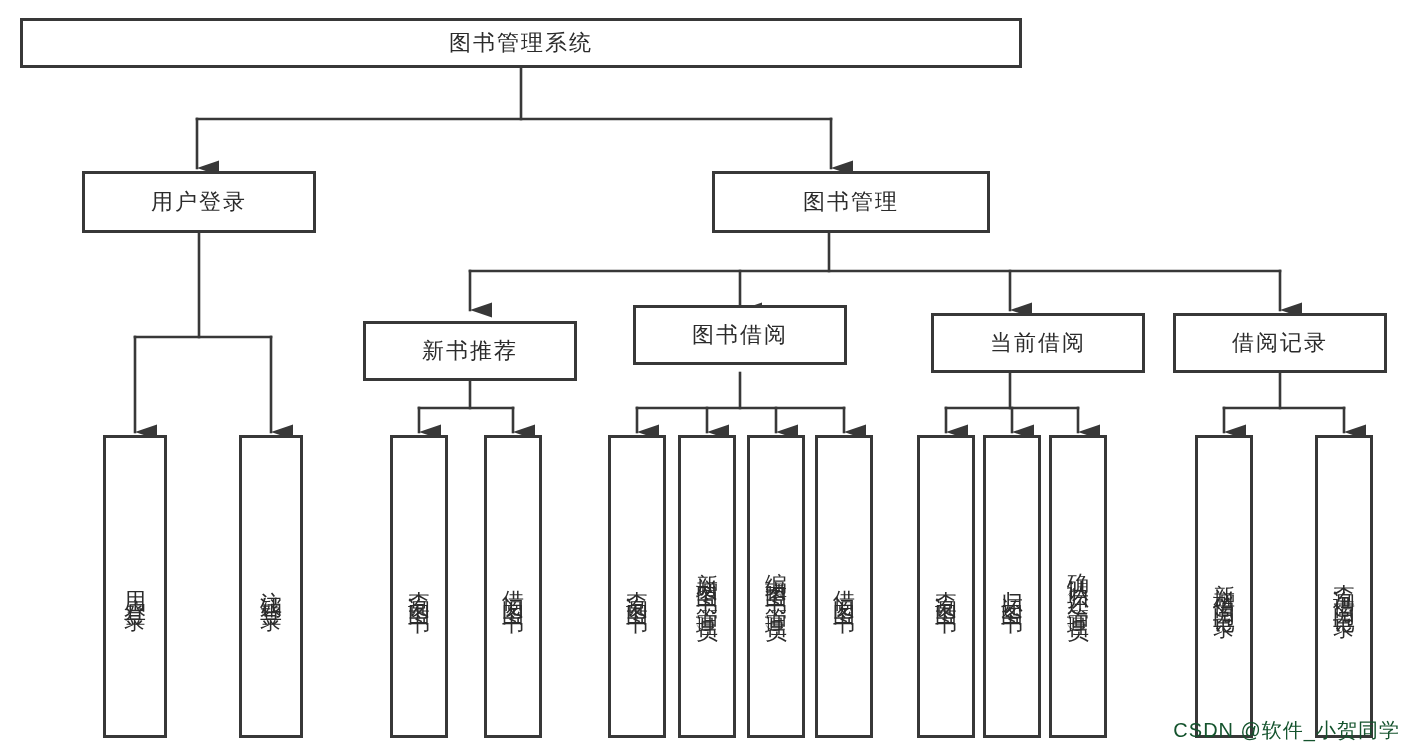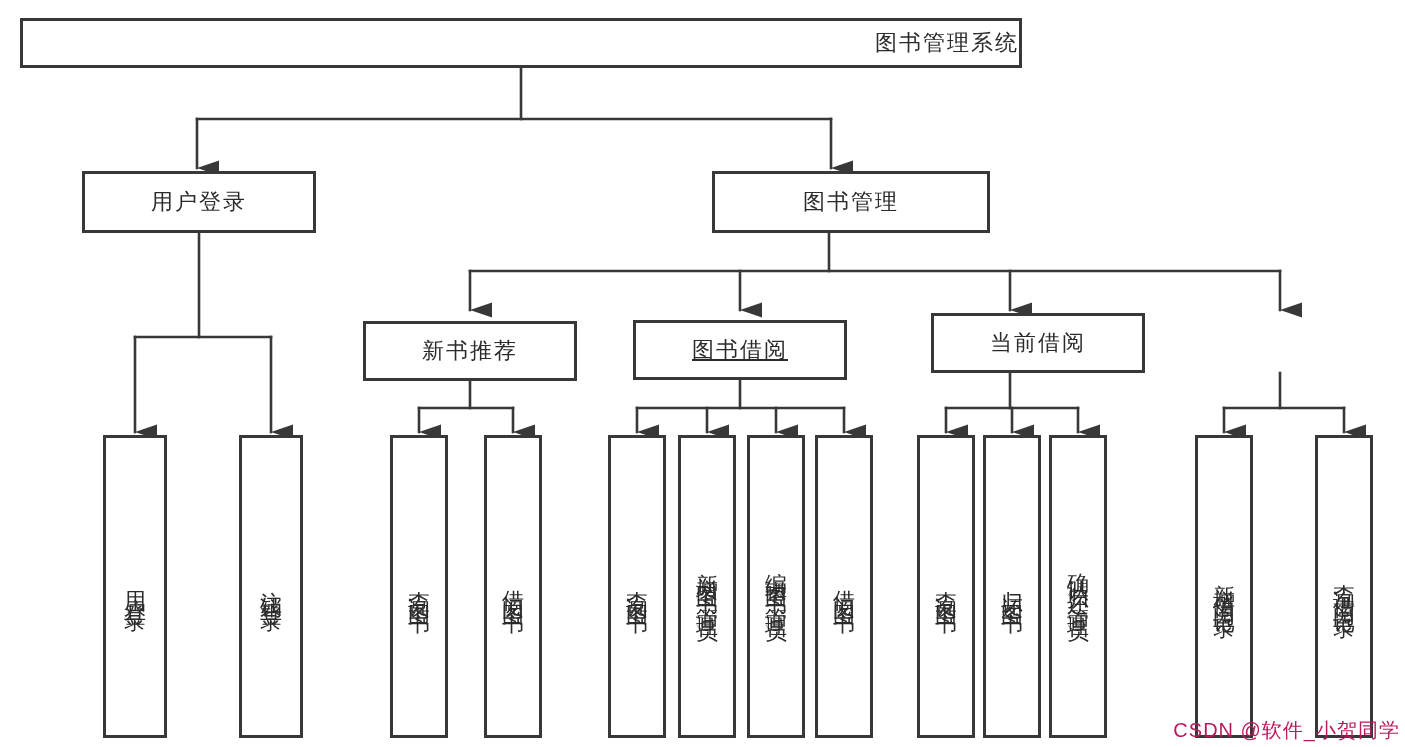--- a/index.html
+++ b/index.html
@@ -44,21 +44,21 @@
     font-size: 22px;
     line-height: 1;
     color: #2b2b2b;
     white-space: nowrap;
   }
   .watermark {
     position: absolute;
     right: 5px;
     bottom: 3px;
     font-size: 20px;
-    color: #be185d;
+    color: #14532d;
     letter-spacing: 1px;
     z-index: 5;
   }
 </style>
 </head>
 <body>
 
 <div class="canvas">
 
   <svg class="connectors" width="1405" height="747" viewBox="0 0 1405 747" xmlns="http://www.w3.org/2000/svg">
@@ -104,39 +104,42 @@
       <line x1="1012" y1="408" x2="1012" y2="432" marker-end="url(#arrow)"></line>
       <line x1="1078" y1="408" x2="1078" y2="432" marker-end="url(#arrow)"></line>
 
       <line x1="1280" y1="373" x2="1280" y2="408"></line>
       <line x1="1224" y1="408" x2="1344" y2="408"></line>
       <line x1="1224" y1="408" x2="1224" y2="432" marker-end="url(#arrow)"></line>
       <line x1="1344" y1="408" x2="1344" y2="432" marker-end="url(#arrow)"></line>
     </g>
   </svg>
 
-  <div class="node" style="left:20px; top:18px; width:1002px; height:50px;justify-content:flex-end;">
+  <div class="node" style="left:20px; top:18px; width:1002px; height:50px;">
     <span>图书管理系统</span>
   </div>
 
   <div class="node" style="left:82px; top:171px; width:234px; height:62px;">
     <span>用户登录</span>
   </div>
   <div class="node" style="left:712px; top:171px; width:278px; height:62px;">
     <span>图书管理</span>
   </div>
 
   <div class="node" style="left:363px; top:313px; width:214px; height:60px;margin-top:8px;">
     <span>新书推荐</span>
   </div>
-  <div class="node" style="left:633px; top:320px; width:214px; height:60px;text-decoration:underline;">
+  <div class="node" style="left:633px; top:305px; width:214px; height:60px;">
     <span>图书借阅</span>
   </div>
   <div class="node" style="left:903px; top:313px; width:214px; height:60px;margin-left:28px;">
     <span>当前借阅</span>
+  </div>
+  <div class="node" style="left:1173px; top:313px; width:214px; height:60px;">
+    <span>借阅记录</span>
   </div>
 
   <div class="node leaf" style="left:103px; top:435px; width:64px; height:303px;">
     <span class="vtext">用户登录</span>
   </div>
   <div class="node leaf" style="left:239px; top:435px; width:64px; height:303px;">
     <span class="vtext">注销登录</span>
   </div>
 
   <div class="node leaf" style="left:390px; top:435px; width:58px; height:303px;">

